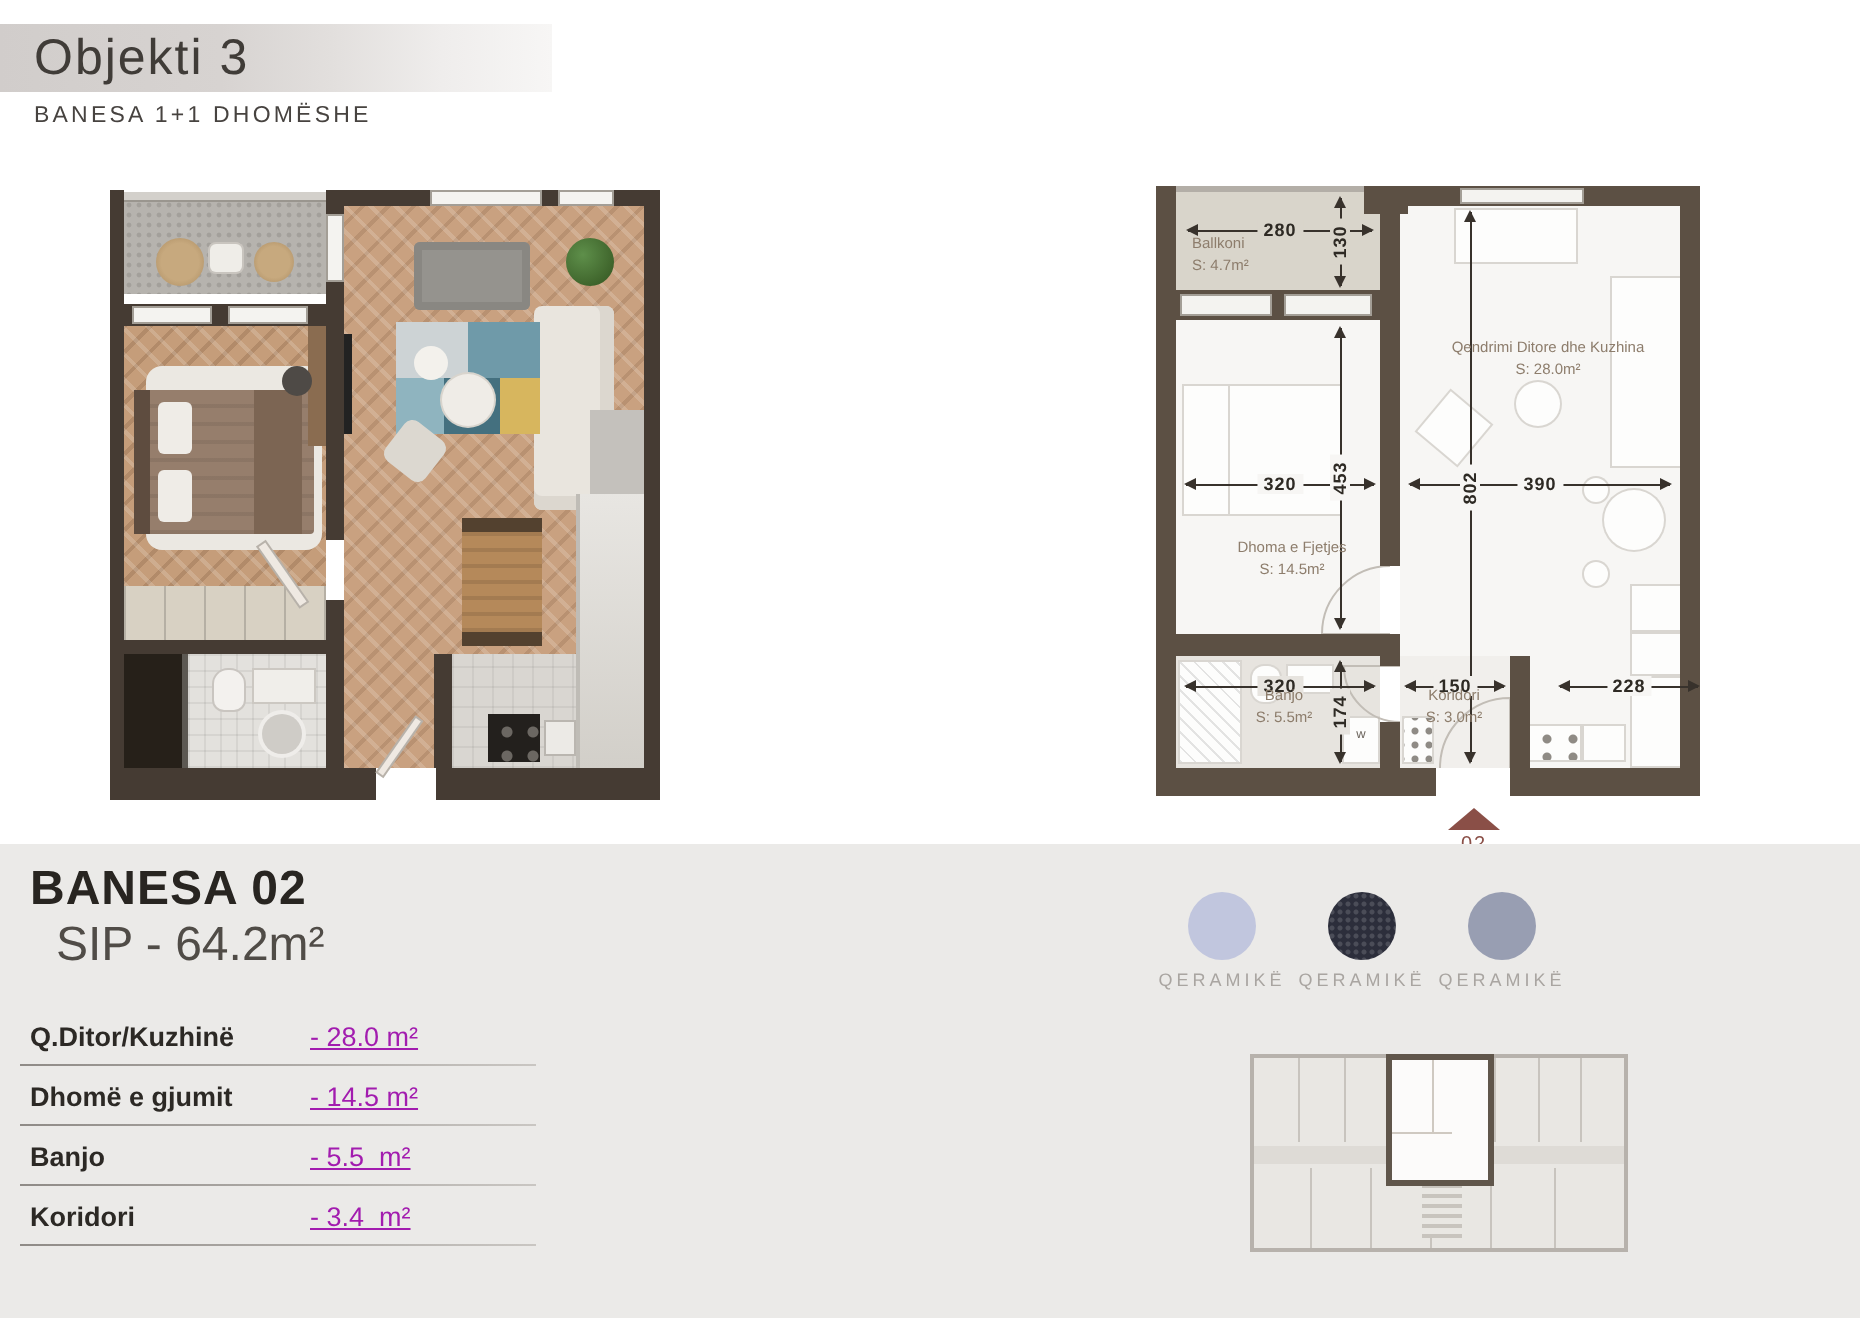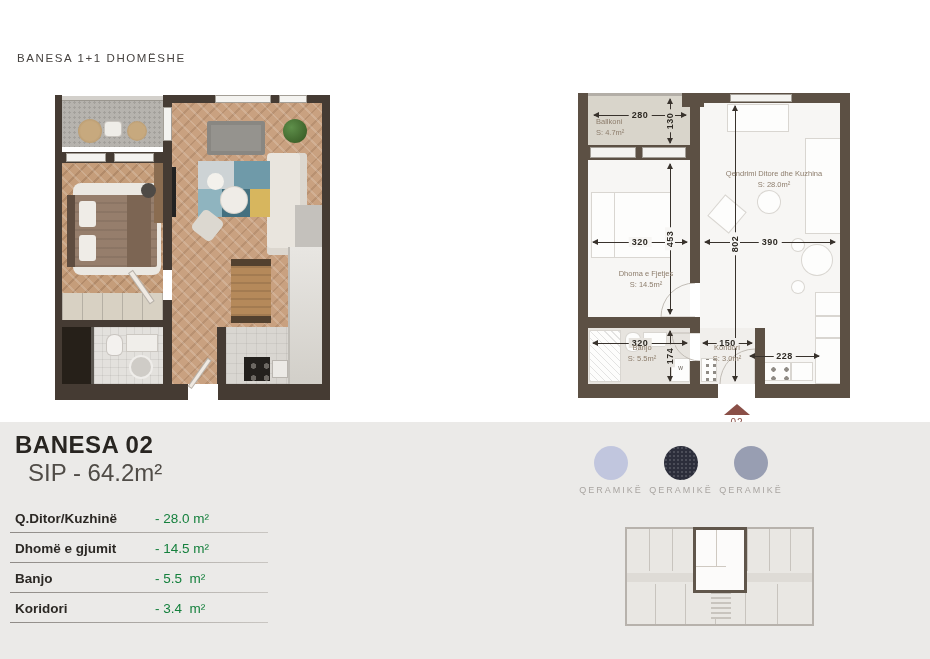--- a/index.html
+++ b/index.html
@@ -15,21 +15,21 @@
   .subtitle{position:absolute;left:17px;top:52px;font-size:11.5px;letter-spacing:1.6px;color:#474340;}
 
   
   .band{position:absolute;left:0;top:422px;width:930px;height:237px;background:#ebeae8;}
   .unit-name{position:absolute;left:15px;top:431px;font-size:24px;font-weight:bold;color:#282521;letter-spacing:.5px;}
   .unit-area{position:absolute;left:15px;top:459px;font-size:24px;color:#504c47;margin-left:13px;}
 
   .rtable{position:absolute;left:15px;top:504px;width:245px;}
   .rrow{position:relative;height:30px;}
   .rrow .lab{position:absolute;left:0;top:7px;font-weight:bold;font-size:13.5px;color:#2c2925;}
-  .rrow .val{position:absolute;left:140px;top:7px;font-size:13.5px;color:#15803d;white-space:pre;}
+  .rrow .val{position:absolute;left:140px;top:7px;font-size:13.5px;color:#a21caf;white-space:pre;text-decoration:underline;}
   .rrow .ul{position:absolute;left:-5px;right:-8px;bottom:1px;height:1px;
     background:linear-gradient(90deg,#8f8b87,#c9c6c2);}
 
   
   .swatches{position:absolute;left:576px;top:446px;display:flex;}
   .swatch{width:70px;text-align:center;}
   .swatch .dot{width:34px;height:34px;border-radius:50%;margin:0 auto;}
   .swatch.wood .dot{background-image:
       repeating-linear-gradient(45deg,rgba(0,0,0,.18) 0 2px,transparent 2px 6px),
       repeating-linear-gradient(-45deg,rgba(255,255,255,.12) 0 2px,transparent 2px 6px);}
@@ -87,20 +87,23 @@
     repeating-linear-gradient(90deg,rgba(0,0,0,.06) 0 1px,transparent 1px 8px);}
   .gtile{background-color:#d9d6d1;background-image:
     repeating-linear-gradient(0deg,rgba(0,0,0,.05) 0 1px,transparent 1px 10px),
     repeating-linear-gradient(90deg,rgba(0,0,0,.05) 0 1px,transparent 1px 10px);}
 </style>
 </head>
 <body>
 
 <div class="page">
 
+  <div class="title-bar">
+    <div class="title">Objekti 3</div>
+  </div>
   <div class="subtitle">BANESA 1+1 DHOMËSHE</div>
 
   <div class="r3d">
 
     <i class="abs speckf" style="left:7px;top:5px;width:101px;height:47px;"></i>
     <i class="abs herr" style="left:7px;top:67px;width:101px;height:131px;"></i>
     <i class="abs" style="left:7px;top:198px;width:101px;height:27px;background:#d8d1c3;background-image:repeating-linear-gradient(90deg,rgba(0,0,0,.16) 0 1px,transparent 1px 20px);"></i>
     <i class="abs tile" style="left:7px;top:232px;width:101px;height:57px;"></i>
     <i class="abs herr2" style="left:117px;top:8px;width:150px;height:281px;"></i>
     <i class="abs gtile" style="left:171px;top:232px;width:96px;height:57px;"></i>
@@ -251,21 +254,21 @@
         <b class="dl bath">320</b>
       </span>
     <span class="vdim" style="left:88px;top:237px;height:52px;">
         <i class="ln"></i>
         <b class="dl bath">174</b>
       </span>
     <span class="hdim" style="left:124px;top:246px;width:51px;">
         <i class="ln"></i>
         <b class="dl kor">150</b>
       </span>
-    <span class="hdim" style="left:171px;top:246px;width:71px;margin-top:13px;">
+    <span class="hdim" style="left:201px;top:246px;width:71px;">
         <i class="ln"></i>
         <b class="dl">228</b>
       </span>
 
     <span class="rl" style="left:18px;top:24px;width:62px;text-align:left;">
       <b style="font-weight:normal;display:block;">Ballkoni</b>
       <b style="font-weight:normal;display:block;">S: 4.7m²</b>
     </span>
     <span class="rl" style="left:133px;top:76px;width:126px;">
       <b style="font-weight:normal;display:block;">Qendrimi Ditore dhe Kuzhina</b>

